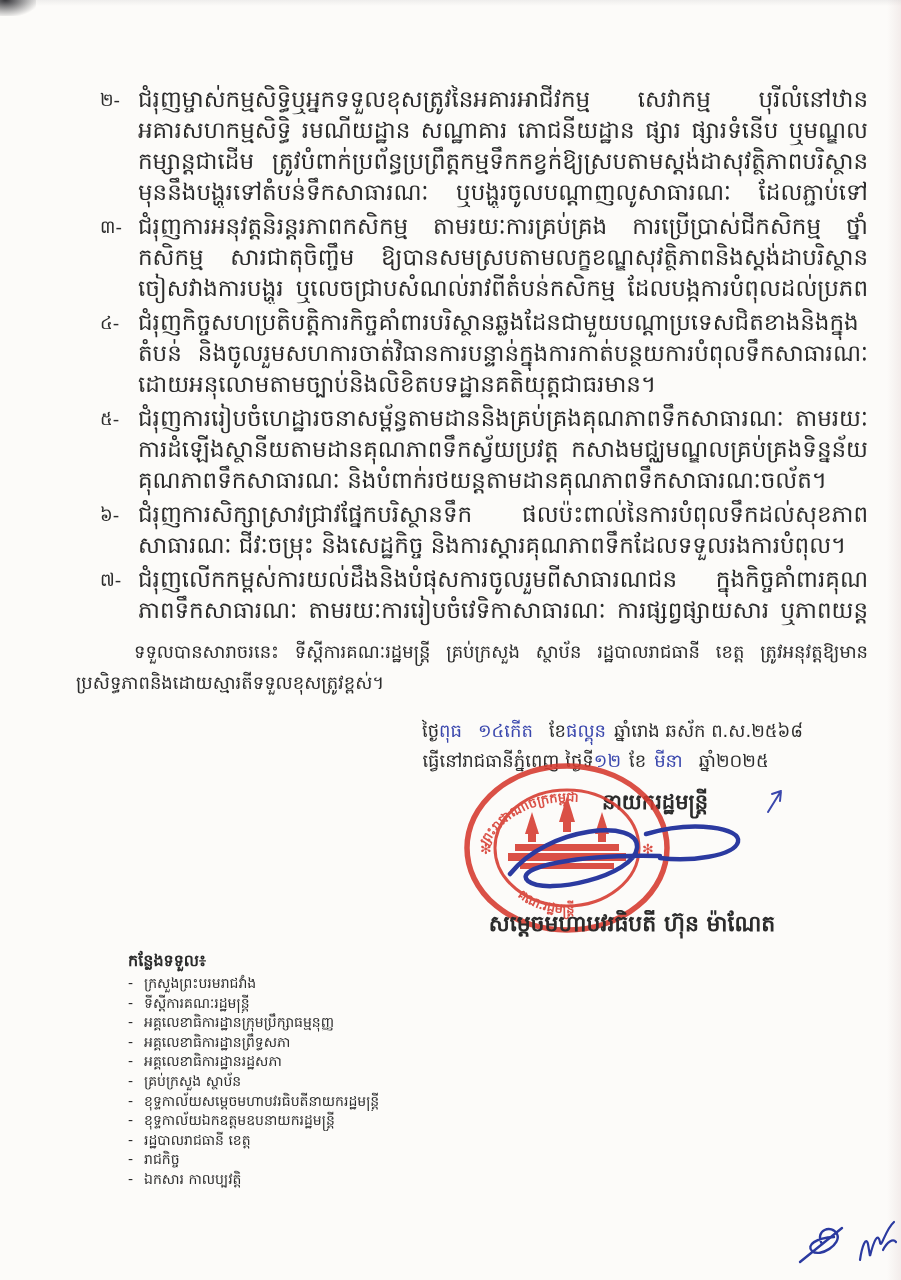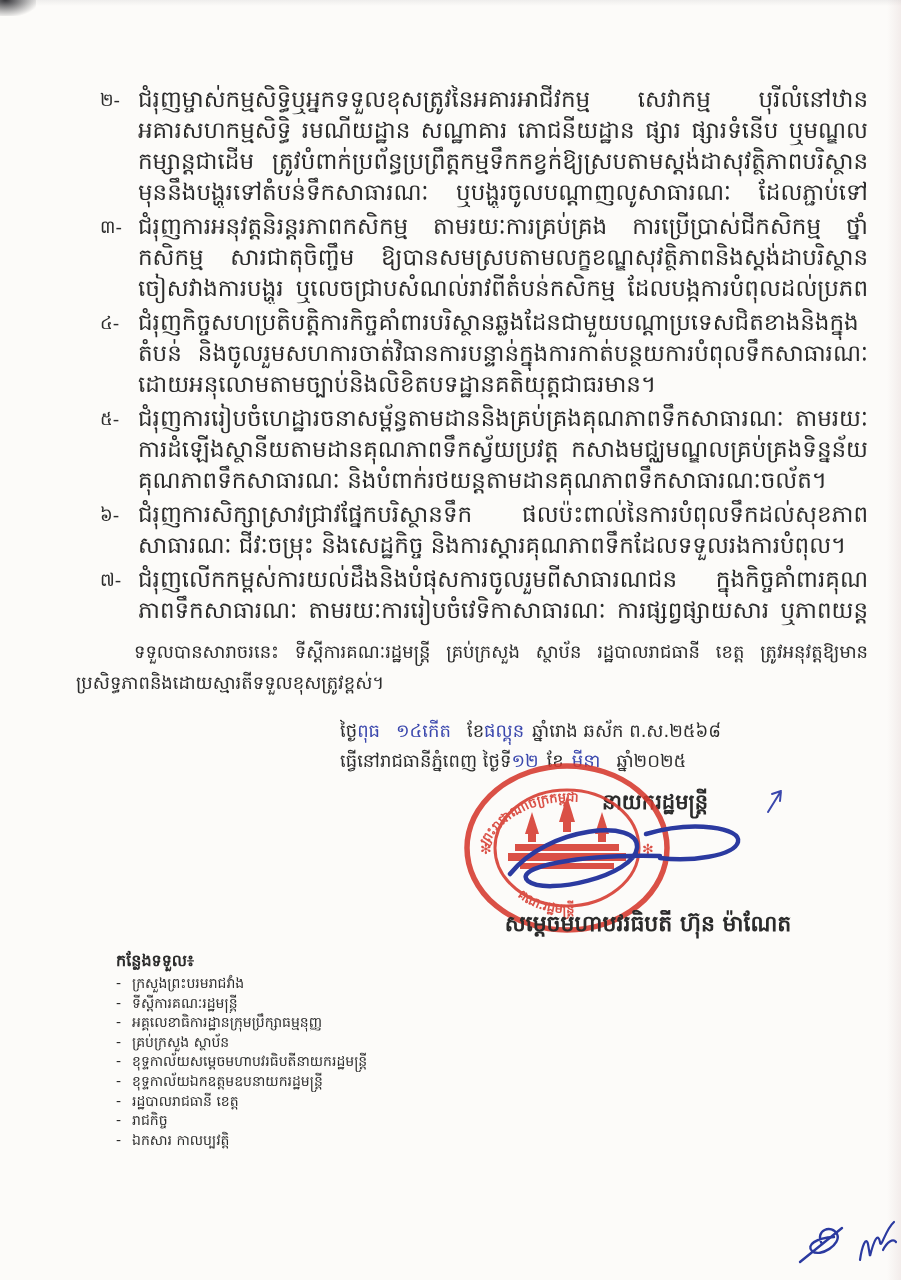--- a/index.html
+++ b/index.html
@@ -28,37 +28,37 @@
     overflow:hidden;
   }
   .h4{max-height:124px;} .h3{max-height:93px;} .h2{max-height:62px;}
   .closing{
     position:absolute;left:76px;top:636px;width:792px;
     font-size:18px;line-height:31px;text-align:justify;text-indent:58px;
     max-height:62px;overflow:hidden;
   }
   
   .date-block{position:absolute;left:340px;top:716px;width:545px;}
-  .date-line{font-size:18px;line-height:30px;text-align:left;white-space:nowrap;overflow:hidden;}
+  .date-line{font-size:18px;line-height:30px;text-align:center;white-space:nowrap;overflow:hidden;}
   .date-line2{padding-right:34px;}
   .hand{color:#3a47ad;}
   .gap-s{display:inline-block;width:8px;} .gap-m{display:inline-block;width:16px;}
   .sig-title{
     position:absolute;left:545px;top:788px;width:220px;
     font-size:21px;font-weight:bold;text-align:center;white-space:nowrap;overflow:hidden;
   }
   .arrow-mark{position:absolute;left:762px;top:786px;}
   .seal-svg{position:absolute;left:460px;top:760px;opacity:0.88;}
   .signature-svg{position:absolute;left:488px;top:812px;}
   .signatory-name{
-    position:absolute;left:398px;top:910px;width:500px;
+    position:absolute;left:382px;top:910px;width:500px;
     font-size:22px;font-weight:bold;text-align:center;white-space:nowrap;overflow:hidden;
   }
   
-  .distribution{position:absolute;left:116px;top:948px;width:440px;}
+  .distribution{position:absolute;left:128px;top:948px;width:440px;}
   .dist-header{font-size:16px;font-weight:bold;line-height:26px;}
   .dist-item{font-size:14px;line-height:19.6px;white-space:nowrap;overflow:hidden;}
   .dist-item .bullet{display:inline-block;width:16px;}
   .page-number{
     position:absolute;left:0;top:1206px;width:901px;
     font-size:16px;text-align:center;color:#3a3a3a;
   }
   .initials-svg{position:absolute;left:788px;top:1212px;}
 </style>
 </head>
@@ -145,20 +145,22 @@
     <path d="M158 22 C 206 8 254 16 250 30 C 246 44 202 50 172 46" stroke="#2b3aa0" stroke-width="4.5" fill="none" stroke-linecap="round"></path>
   </svg>
 
   <div class="signatory-name">សម្តេចមហាបវរធិបតី ហ៊ុន ម៉ាណែត</div>
 
   <div class="distribution">
     <div class="dist-header">កន្លែងទទួល៖</div>
     <div class="dist-item"><span class="bullet">-</span><span>ក្រសួងព្រះបរមរាជវាំង</span></div>
     <div class="dist-item"><span class="bullet">-</span><span>ទីស្តីការគណៈរដ្ឋមន្ត្រី</span></div>
     <div class="dist-item"><span class="bullet">-</span><span>អគ្គលេខាធិការដ្ឋានក្រុមប្រឹក្សាធម្មនុញ្ញ</span></div>
+    <div class="dist-item"><span class="bullet">-</span><span>អគ្គលេខាធិការដ្ឋានព្រឹទ្ធសភា</span></div>
+    <div class="dist-item"><span class="bullet">-</span><span>អគ្គលេខាធិការដ្ឋានរដ្ឋសភា</span></div>
     <div class="dist-item"><span class="bullet">-</span><span>គ្រប់ក្រសួង ស្ថាប័ន</span></div>
     <div class="dist-item"><span class="bullet">-</span><span>ខុទ្ទកាល័យសម្តេចមហាបវរធិបតីនាយករដ្ឋមន្ត្រី</span></div>
     <div class="dist-item"><span class="bullet">-</span><span>ខុទ្ទកាល័យឯកឧត្តមឧបនាយករដ្ឋមន្ត្រី</span></div>
     <div class="dist-item"><span class="bullet">-</span><span>រដ្ឋបាលរាជធានី ខេត្ត</span></div>
     <div class="dist-item"><span class="bullet">-</span><span>រាជកិច្ច</span></div>
     <div class="dist-item"><span class="bullet">-</span><span>ឯកសារ កាលប្បវត្តិ</span></div>
   </div>
 
 
   <svg class="initials-svg" width="112" height="62" viewBox="0 0 112 62">

